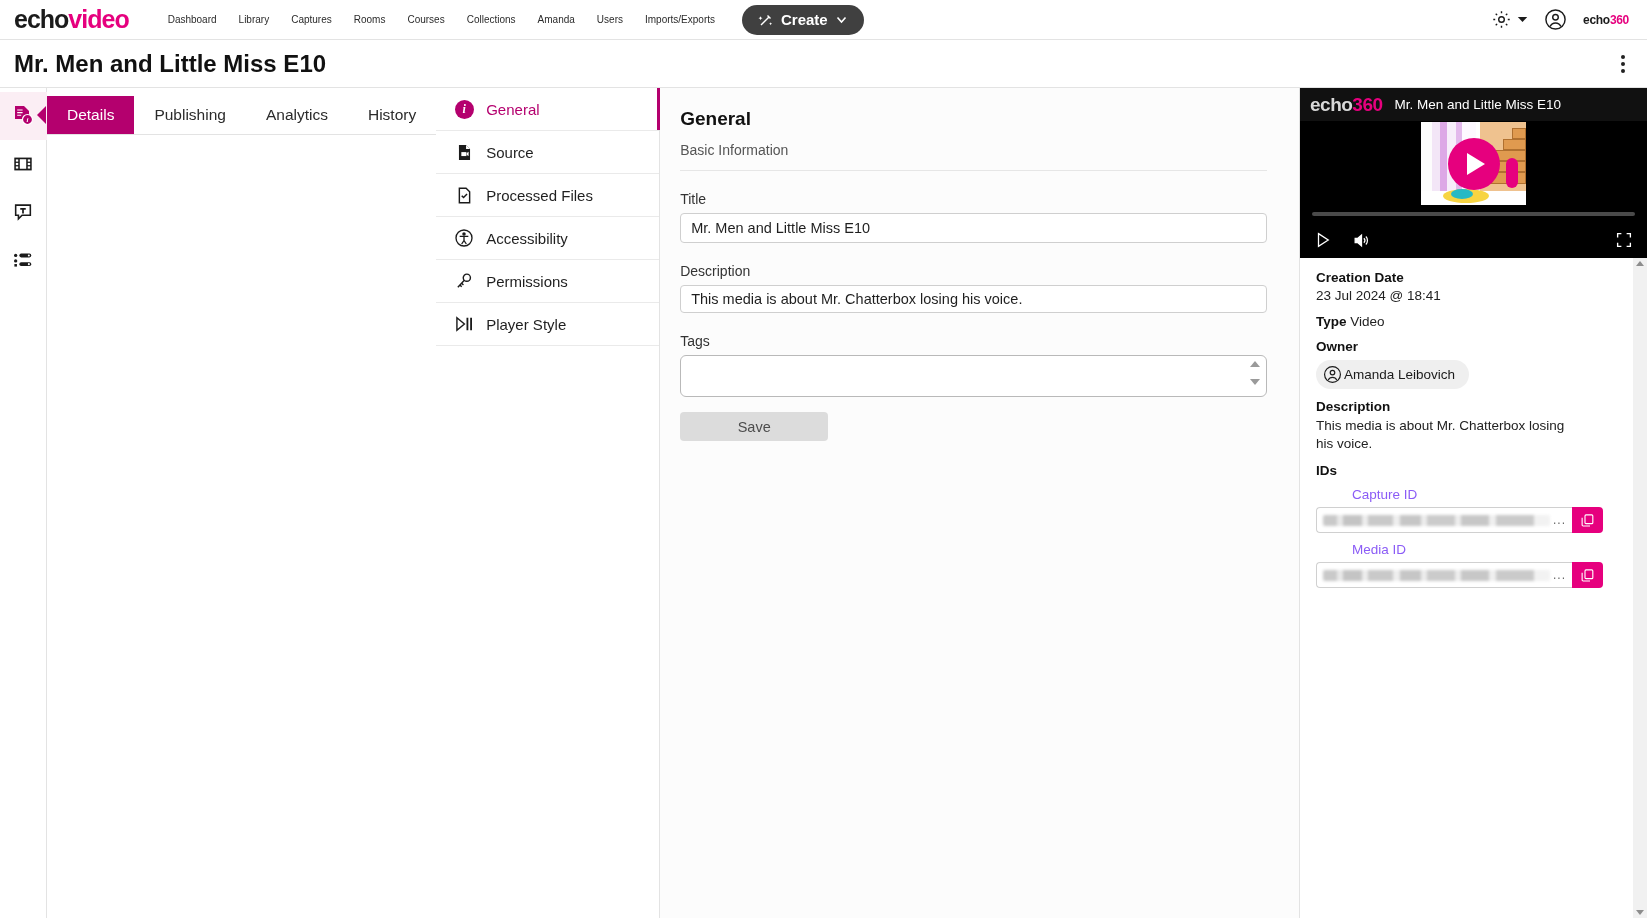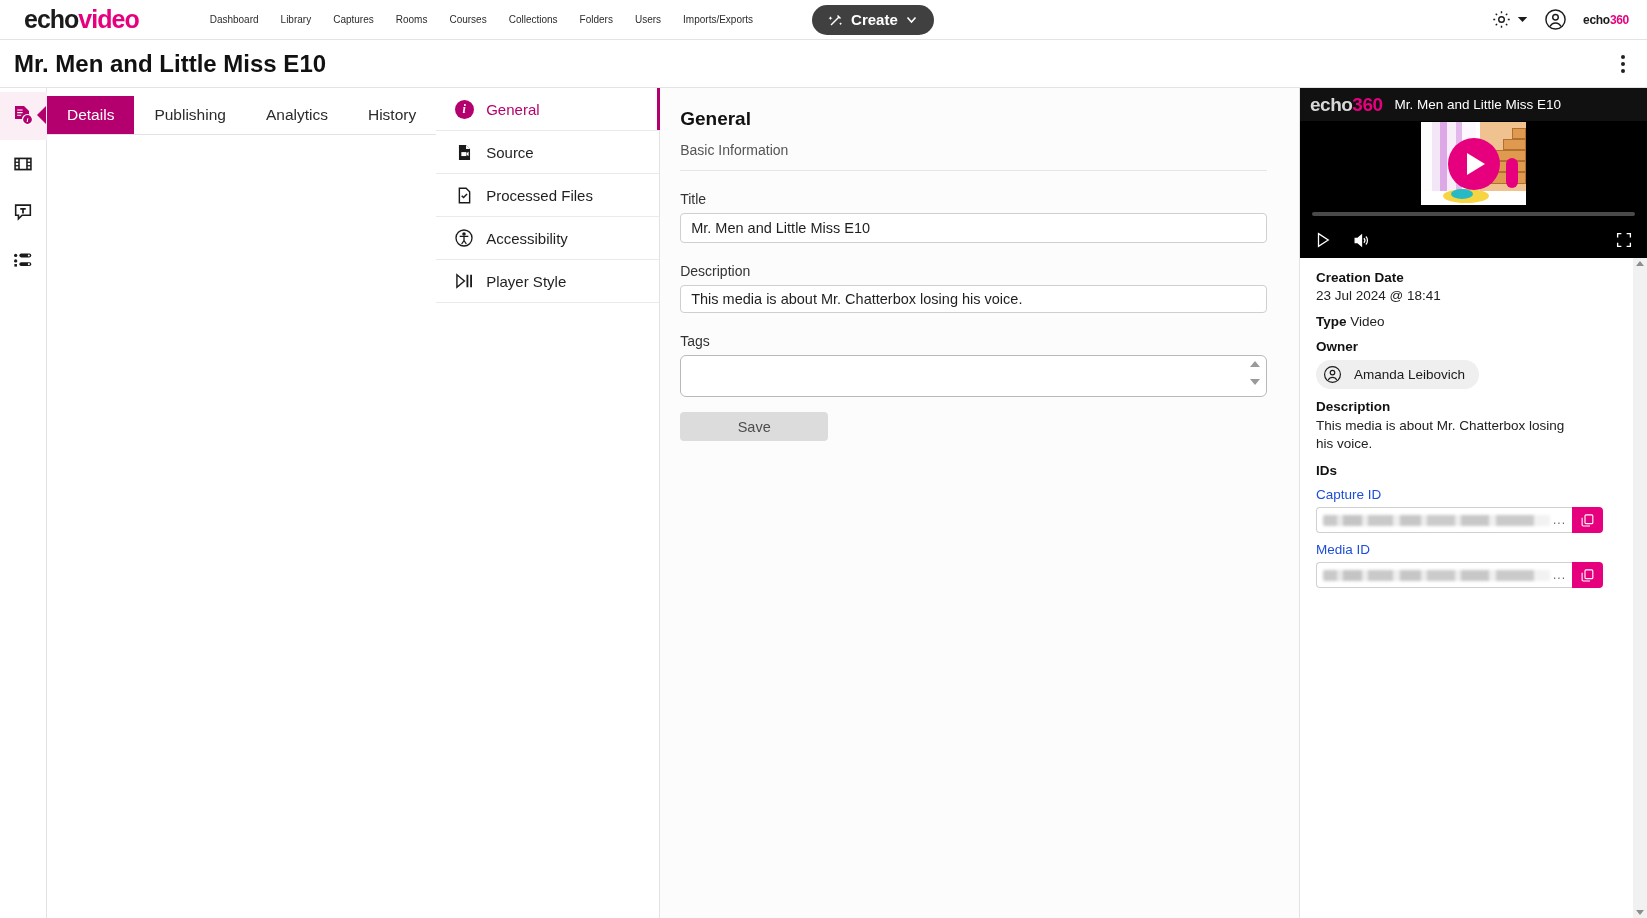--- a/index.html
+++ b/index.html
@@ -9,22 +9,21 @@
     background: #ffffff;
     overflow: hidden;
   }
   .app { position: relative; width: 1647px; height: 918px; display: flex; flex-direction: column; }
 
   
   .topnav {
     height: 40px; flex: 0 0 40px;
     display: flex; align-items: center;
     background: #ffffff; border-bottom: 1px solid #e3e3e3;
-    padding: 0 12px 0 24px;
-    gap: 32px;
+    padding: 0 12px 0 14px;
   }
   .brand { font-size: 25px; font-weight: bold; letter-spacing: -1px; white-space: nowrap; }
   .brand .echo { color: #1b1b1b; }
   .brand .video { color: #e6007e; }
   .nav-items { display: flex; align-items: center; gap: 0px; margin-left: 28px; }
   .nav-item {
     font-size: 10px; color: #2b2b2b; padding: 4px 11px; cursor: pointer;
     white-space: nowrap;
   }
   .create-btn {
@@ -178,26 +177,26 @@
   .m-label { font-size: 13.5px; font-weight: bold; color: #111; margin-top: 10px; }
   .m-label:first-child { margin-top: 0; }
   .m-val { font-size: 13.5px; color: #222; margin-top: 3px; }
   .m-inline { font-size: 13.5px; color: #222; margin-top: 11px; }
   .m-inline b { color: #111; }
   .action {
     display: flex; align-items: center; gap: 9px; font-size: 14px; color: #1b1b1b;
     cursor: pointer; margin-bottom: 20px;
   }
   .owner-chip {
-    display: inline-flex; align-items: center; gap: 12px;
+    display: inline-flex; align-items: center; gap: 2px;
     background: #efefef; border-radius: 16px; padding: 5px 14px 5px 7px;
     font-size: 13.5px; color: #1b1b1b; margin-top: 6px;
   }
   .m-desc { font-size: 13.5px; color: #222; line-height: 1.35; margin-top: 3px; width: 265px; }
-  .id-label { font-size: 13.5px; color: #1d4ed8; margin-top: 9px; }
+  .id-label { font-size: 13.5px; color: #8b5cf6; margin-top: 9px; margin-left: 36px; }
   .id-row { display: flex; margin-top: 5px; width: 287px; }
   .id-field {
     flex: 1; height: 26px; border: 1px solid #d0d0d0; border-right: none;
     border-radius: 4px 0 0 4px; background: #fff; display: flex; align-items: center;
     padding: 0 6px; overflow: hidden; position: relative;
   }
   .redact {
     flex: 1; height: 11px; border-radius: 2px;
     background: linear-gradient(90deg,#c9c9c9 0 6%, #e8e8e8 6% 9%, #c4c4c4 9% 17%, #ededed 17% 20%,
       #c9c9c9 20% 31%, #eeeeee 31% 34%, #c6c6c6 34% 43%, #ececec 43% 46%,
@@ -230,21 +229,21 @@
       <span class="echo">echo</span><span class="video">video</span>
     </div>
 
     <div class="nav-items">
       <div class="nav-item">Dashboard</div>
       <div class="nav-item">Library</div>
       <div class="nav-item">Captures</div>
       <div class="nav-item">Rooms</div>
       <div class="nav-item">Courses</div>
       <div class="nav-item">Collections</div>
-      <div class="nav-item">Folders</div>
+      <div class="nav-item">Amanda</div>
       <div class="nav-item">Users</div>
       <div class="nav-item">Imports/Exports</div>
     </div>
 
     <button class="create-btn">
       <span>
         <svg width="16" height="16" viewBox="0 0 16 16" fill="none" stroke="#fff" stroke-width="1.4">
           <line x1="3" y1="13" x2="11" y2="5"></line>
           <line x1="9.5" y1="3.5" x2="12.5" y2="6.5"></line>
           <path d="M2.5 4.2 l0.6 1.4 1.4 0.6 -1.4 0.6 -0.6 1.4 -0.6 -1.4 -1.4 -0.6 1.4 -0.6z" fill="#fff" stroke="none"></path>
@@ -386,20 +385,29 @@
           </div>
           <div class="menu-item">
             <span class="menu-ico">
               <svg width="20" height="20" viewBox="0 0 24 24" fill="none" stroke="#1b1b1b" stroke-width="1.6">
                 <circle cx="12" cy="12" r="9.6"></circle>
                 <circle cx="12" cy="7.3" r="1.3" fill="#1b1b1b"></circle>
                 <path d="M6.8 10h10.4M12 10v5M12 15l-2.8 4.2M12 15l2.8 4.2"></path>
               </svg>
             </span>
             <span>Accessibility</span>
+          </div>
+          <div class="menu-item">
+            <span class="menu-ico">
+              <svg width="20" height="20" viewBox="0 0 24 24" fill="none" stroke="#1b1b1b" stroke-width="1.7">
+                <circle cx="15.4" cy="8" r="4.3"></circle>
+                <path d="M12.4 11.1L4.6 19.4M7.2 16.8l2 2M9.3 14.7l2 2"></path>
+              </svg>
+            </span>
+            <span>Permissions</span>
           </div>
           <div class="menu-item">
             <span class="menu-ico">
               <svg width="20" height="20" viewBox="0 0 24 24">
                 <path d="M3.5 4.5 L12.5 12 L3.5 19.5z" fill="none" stroke="#1b1b1b" stroke-width="1.7"></path>
                 <rect x="15" y="4.5" width="2.2" height="15" fill="#1b1b1b"></rect>
                 <rect x="19.4" y="4.5" width="2.2" height="15" fill="#1b1b1b"></rect>
               </svg>
             </span>
             <span>Player Style</span>

